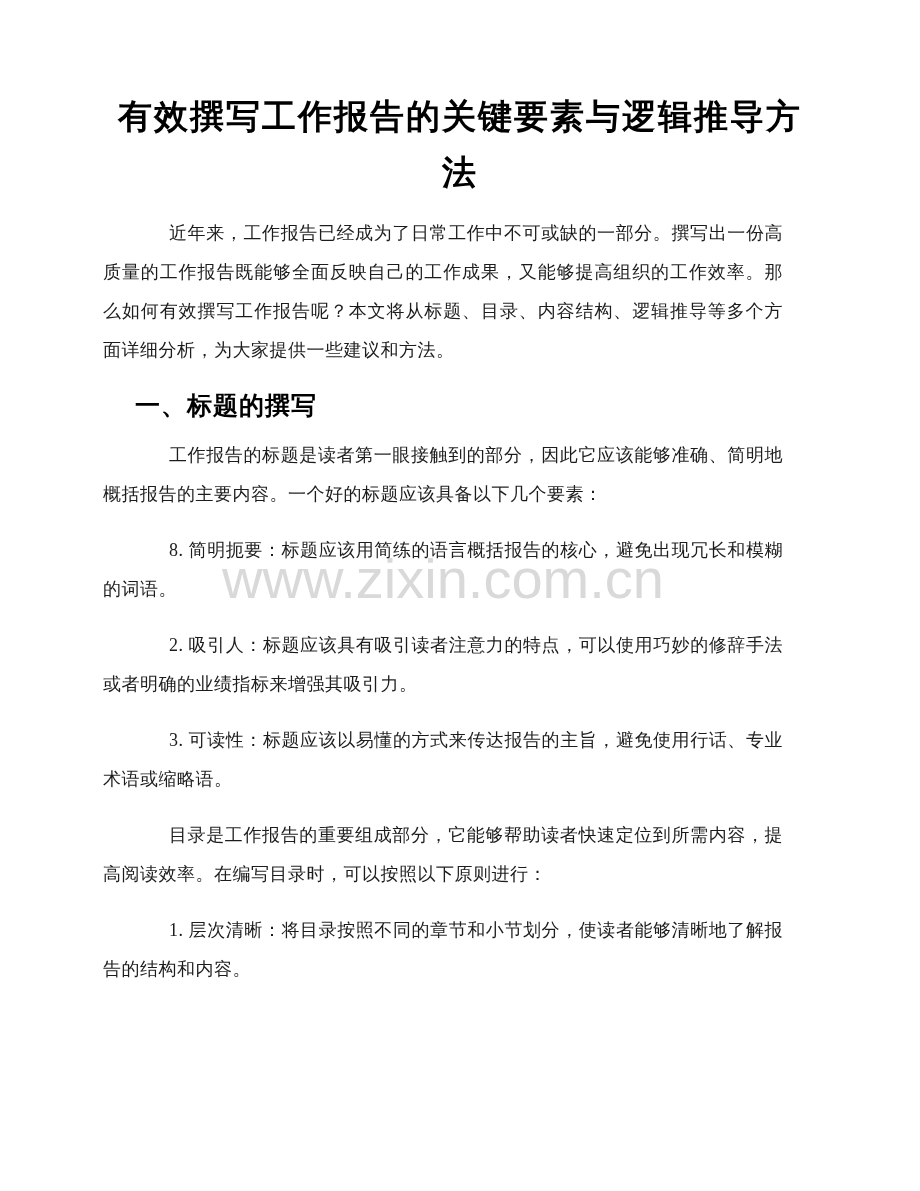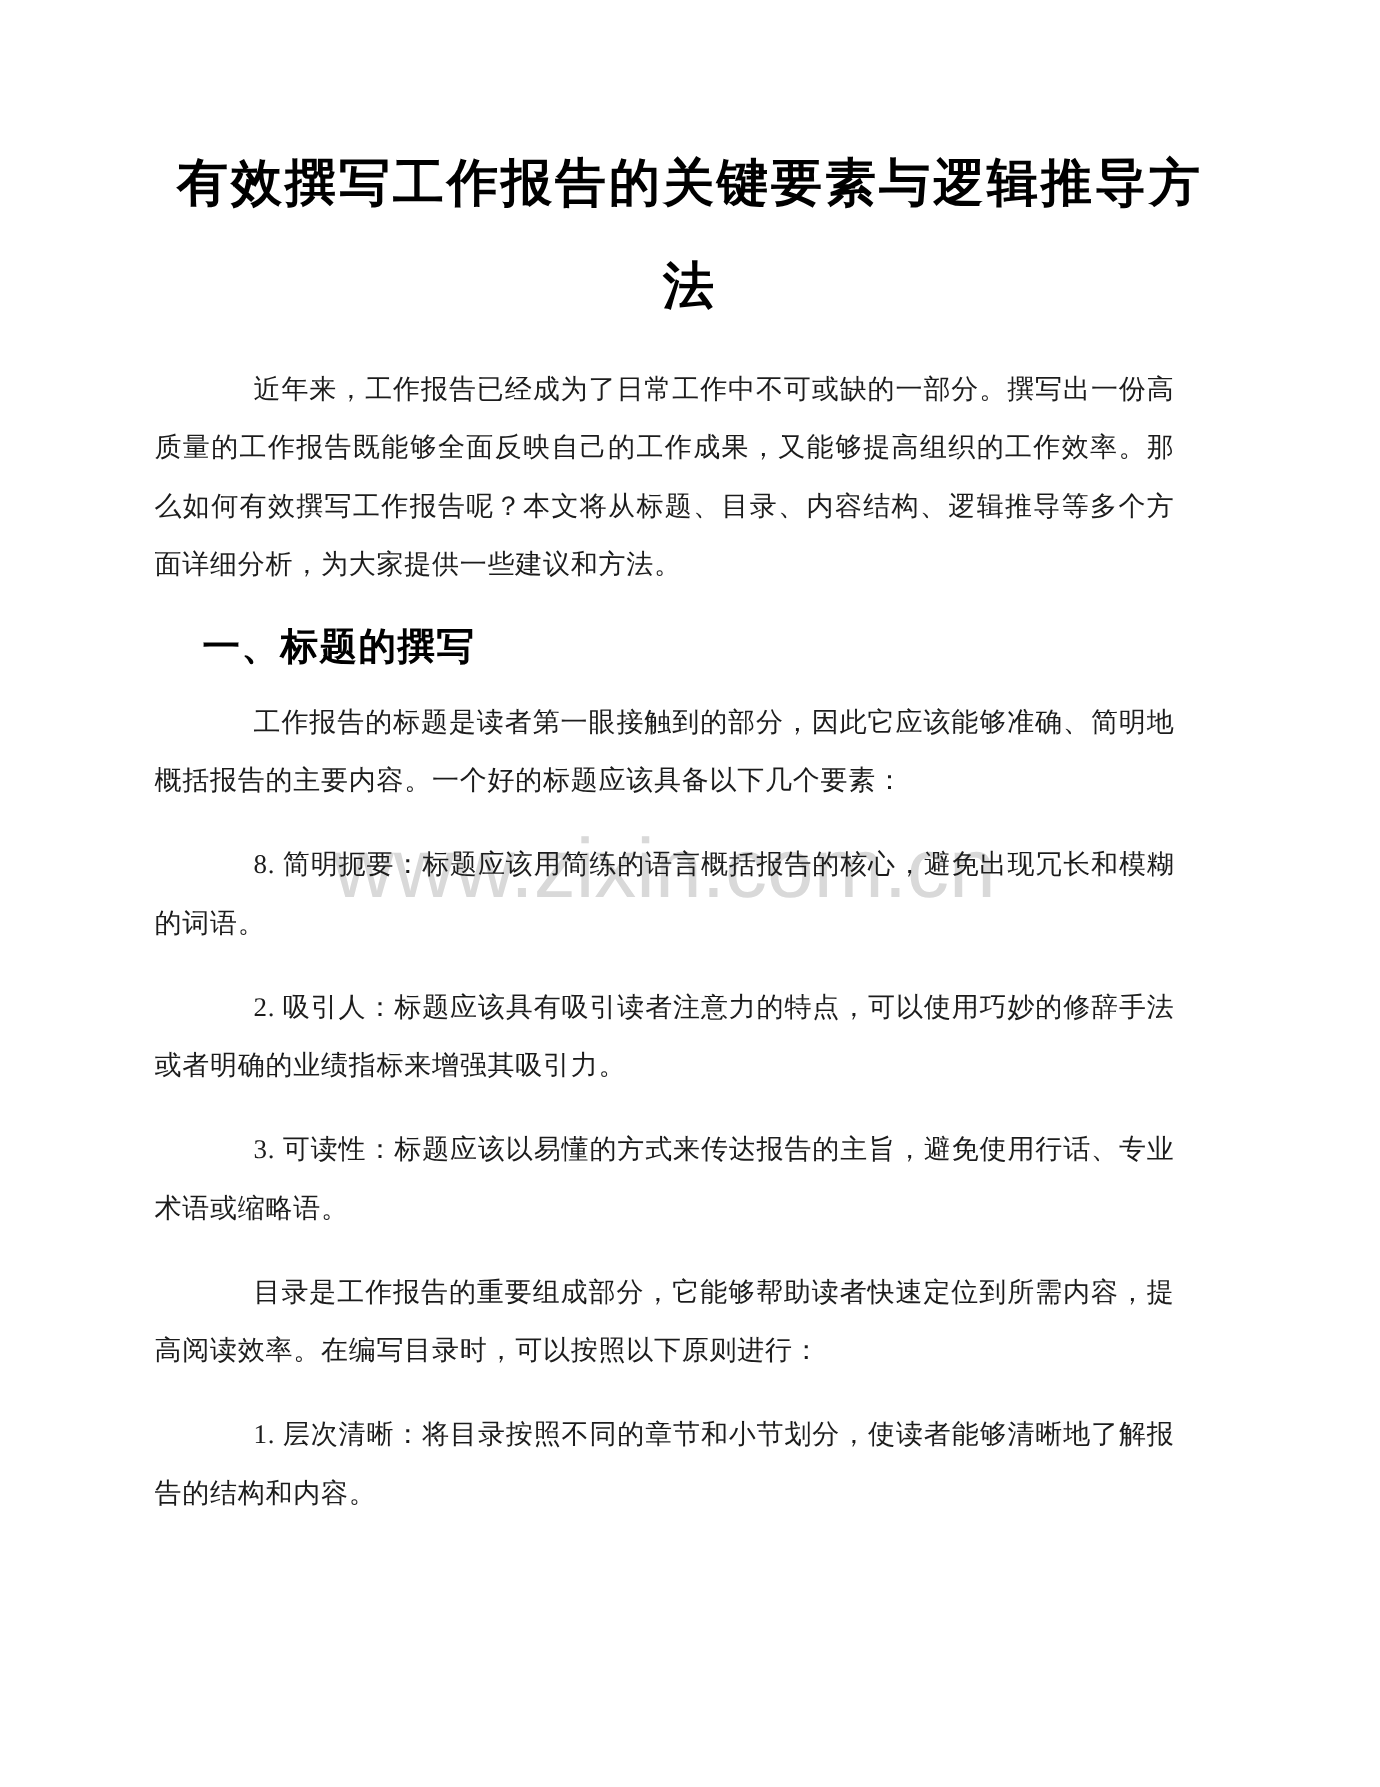--- a/index.html
+++ b/index.html
@@ -30,21 +30,21 @@
   }
   .content {
     position: relative;
     z-index: 1;
     padding: 88px 137px 0 103px; 
   }
   .doc-title {
     font-family: "Liberation Sans", "DejaVu Sans", sans-serif;
     font-weight: 700;
     font-size: 34px;
-    line-height: 69px;
+    line-height: 56px;
     letter-spacing: 2px;
     color: #000000;
     text-align: center;
     margin: 0 -34px 14px 0; 
   }
   .body-para {
     font-family: "Liberation Serif", "DejaVu Serif", serif;
     font-size: 18px;
     line-height: 39px;
     letter-spacing: 0.5px;

